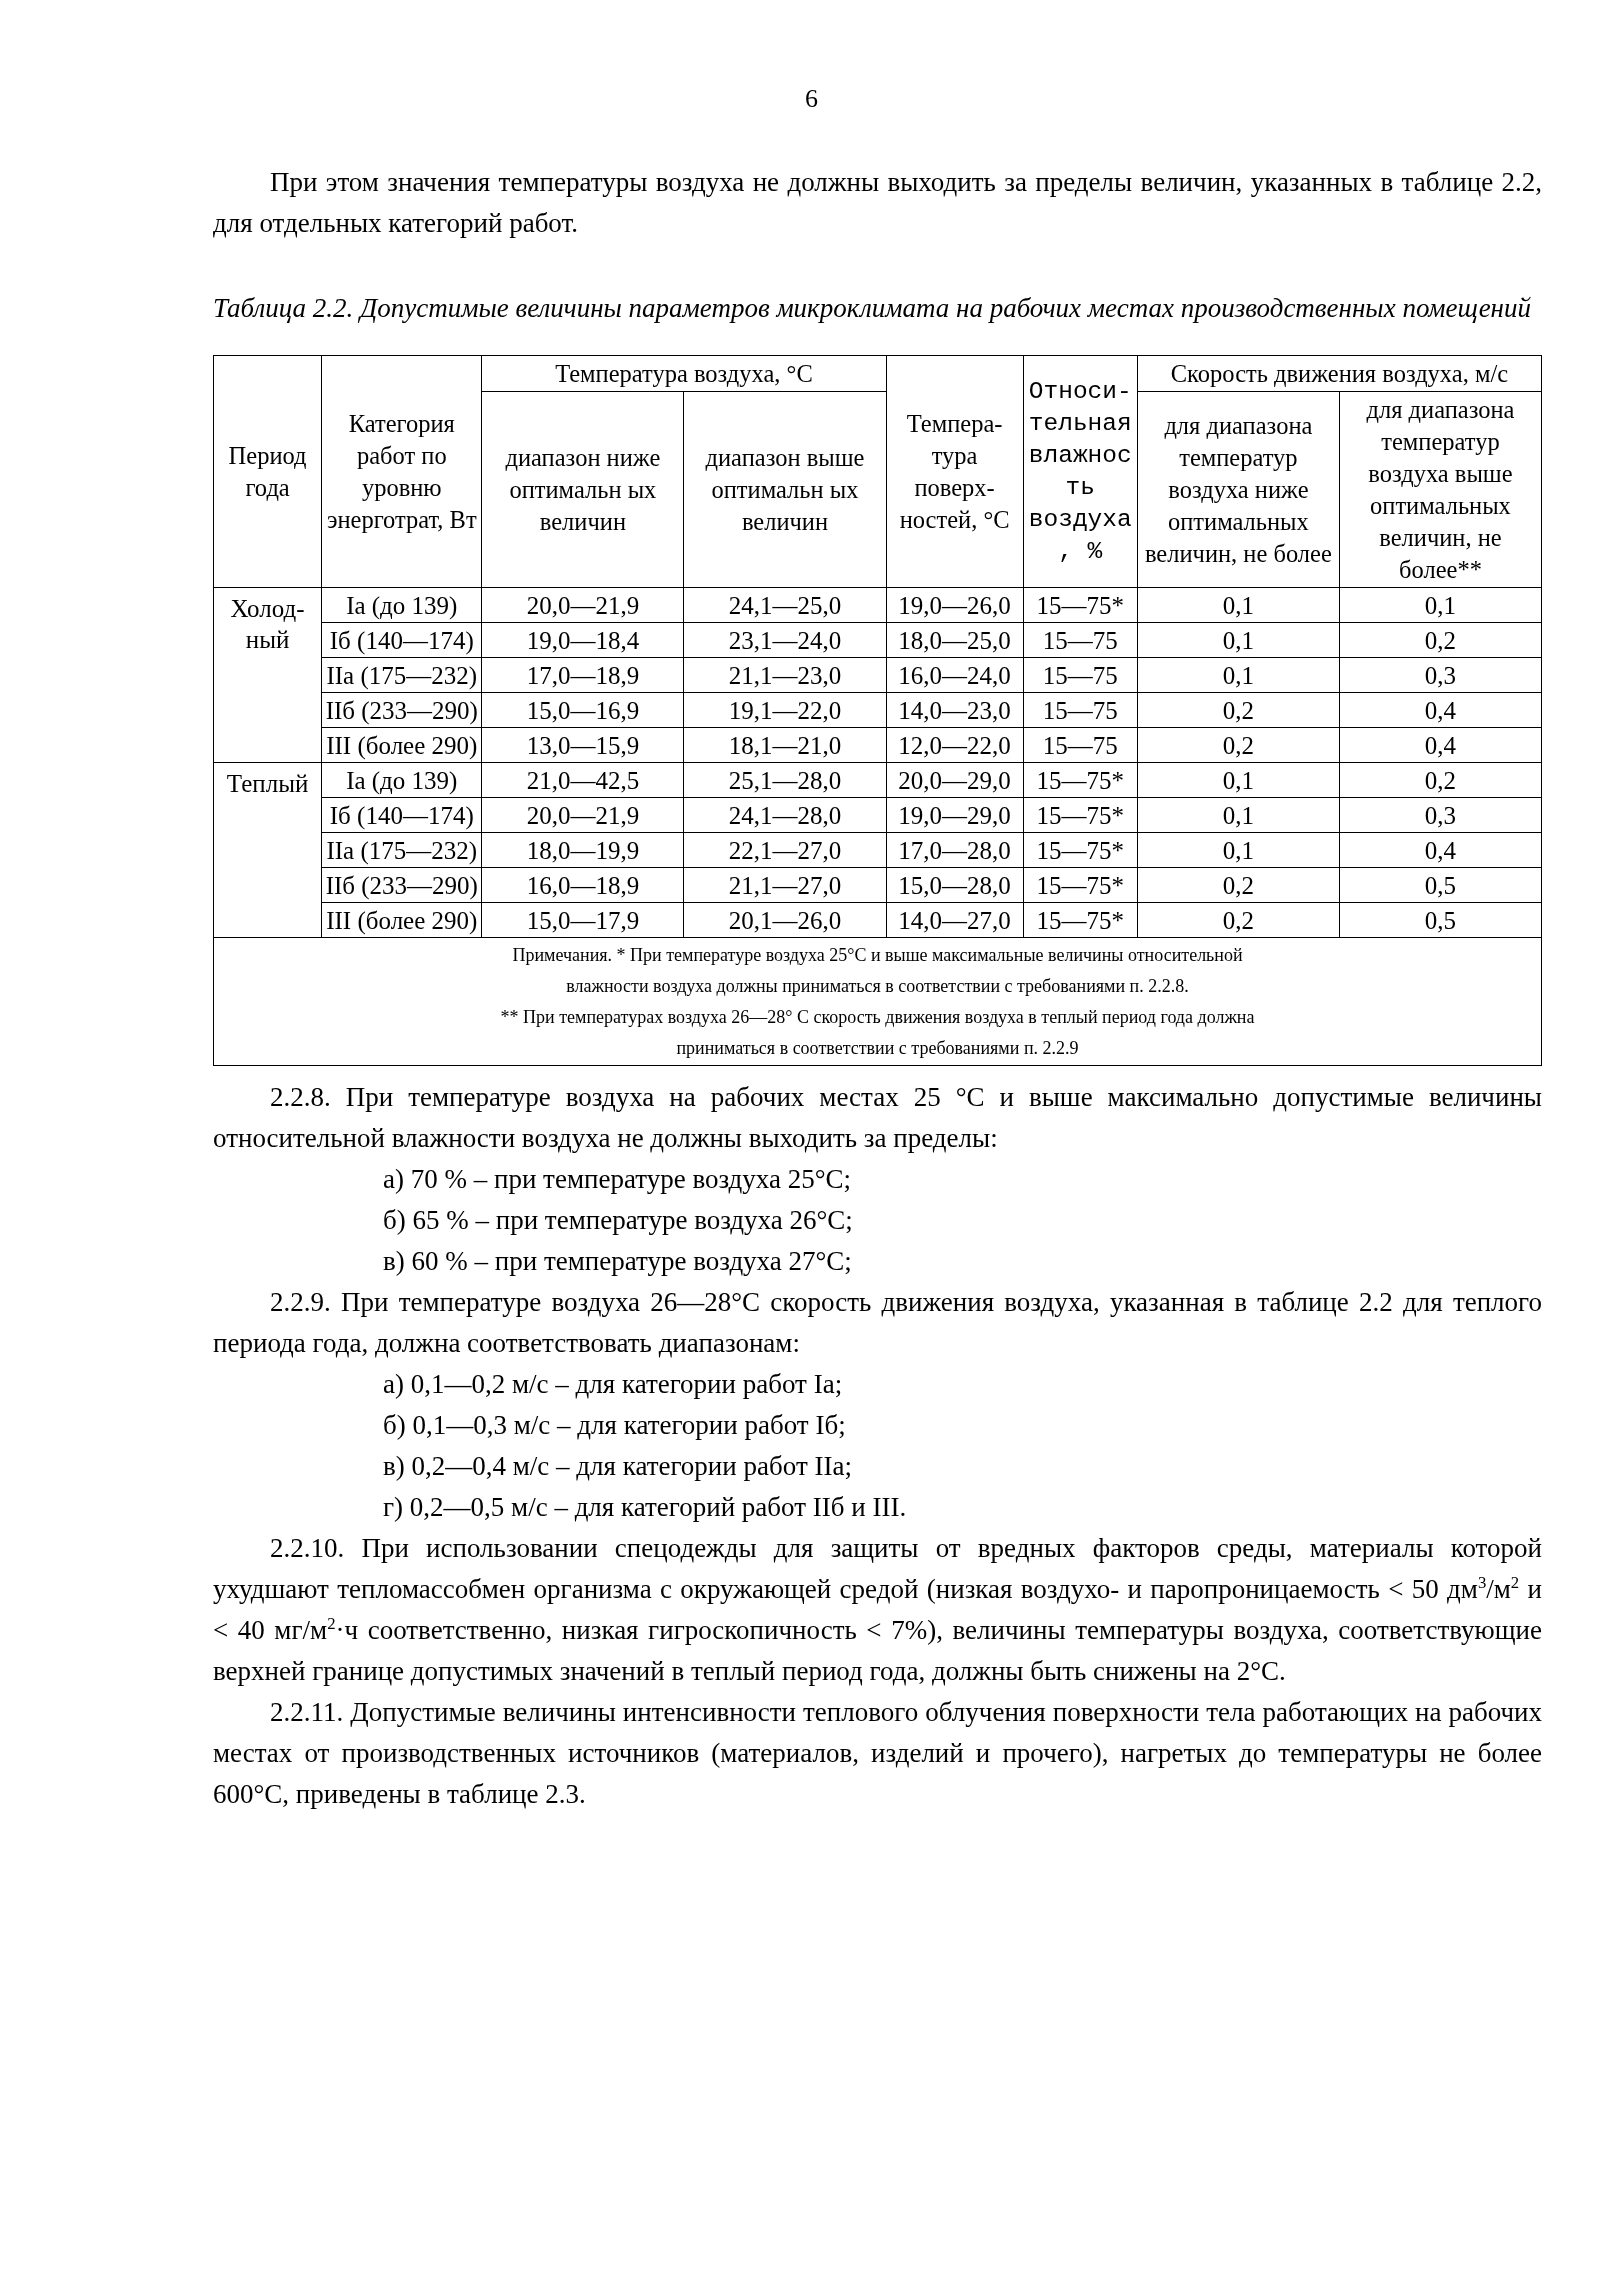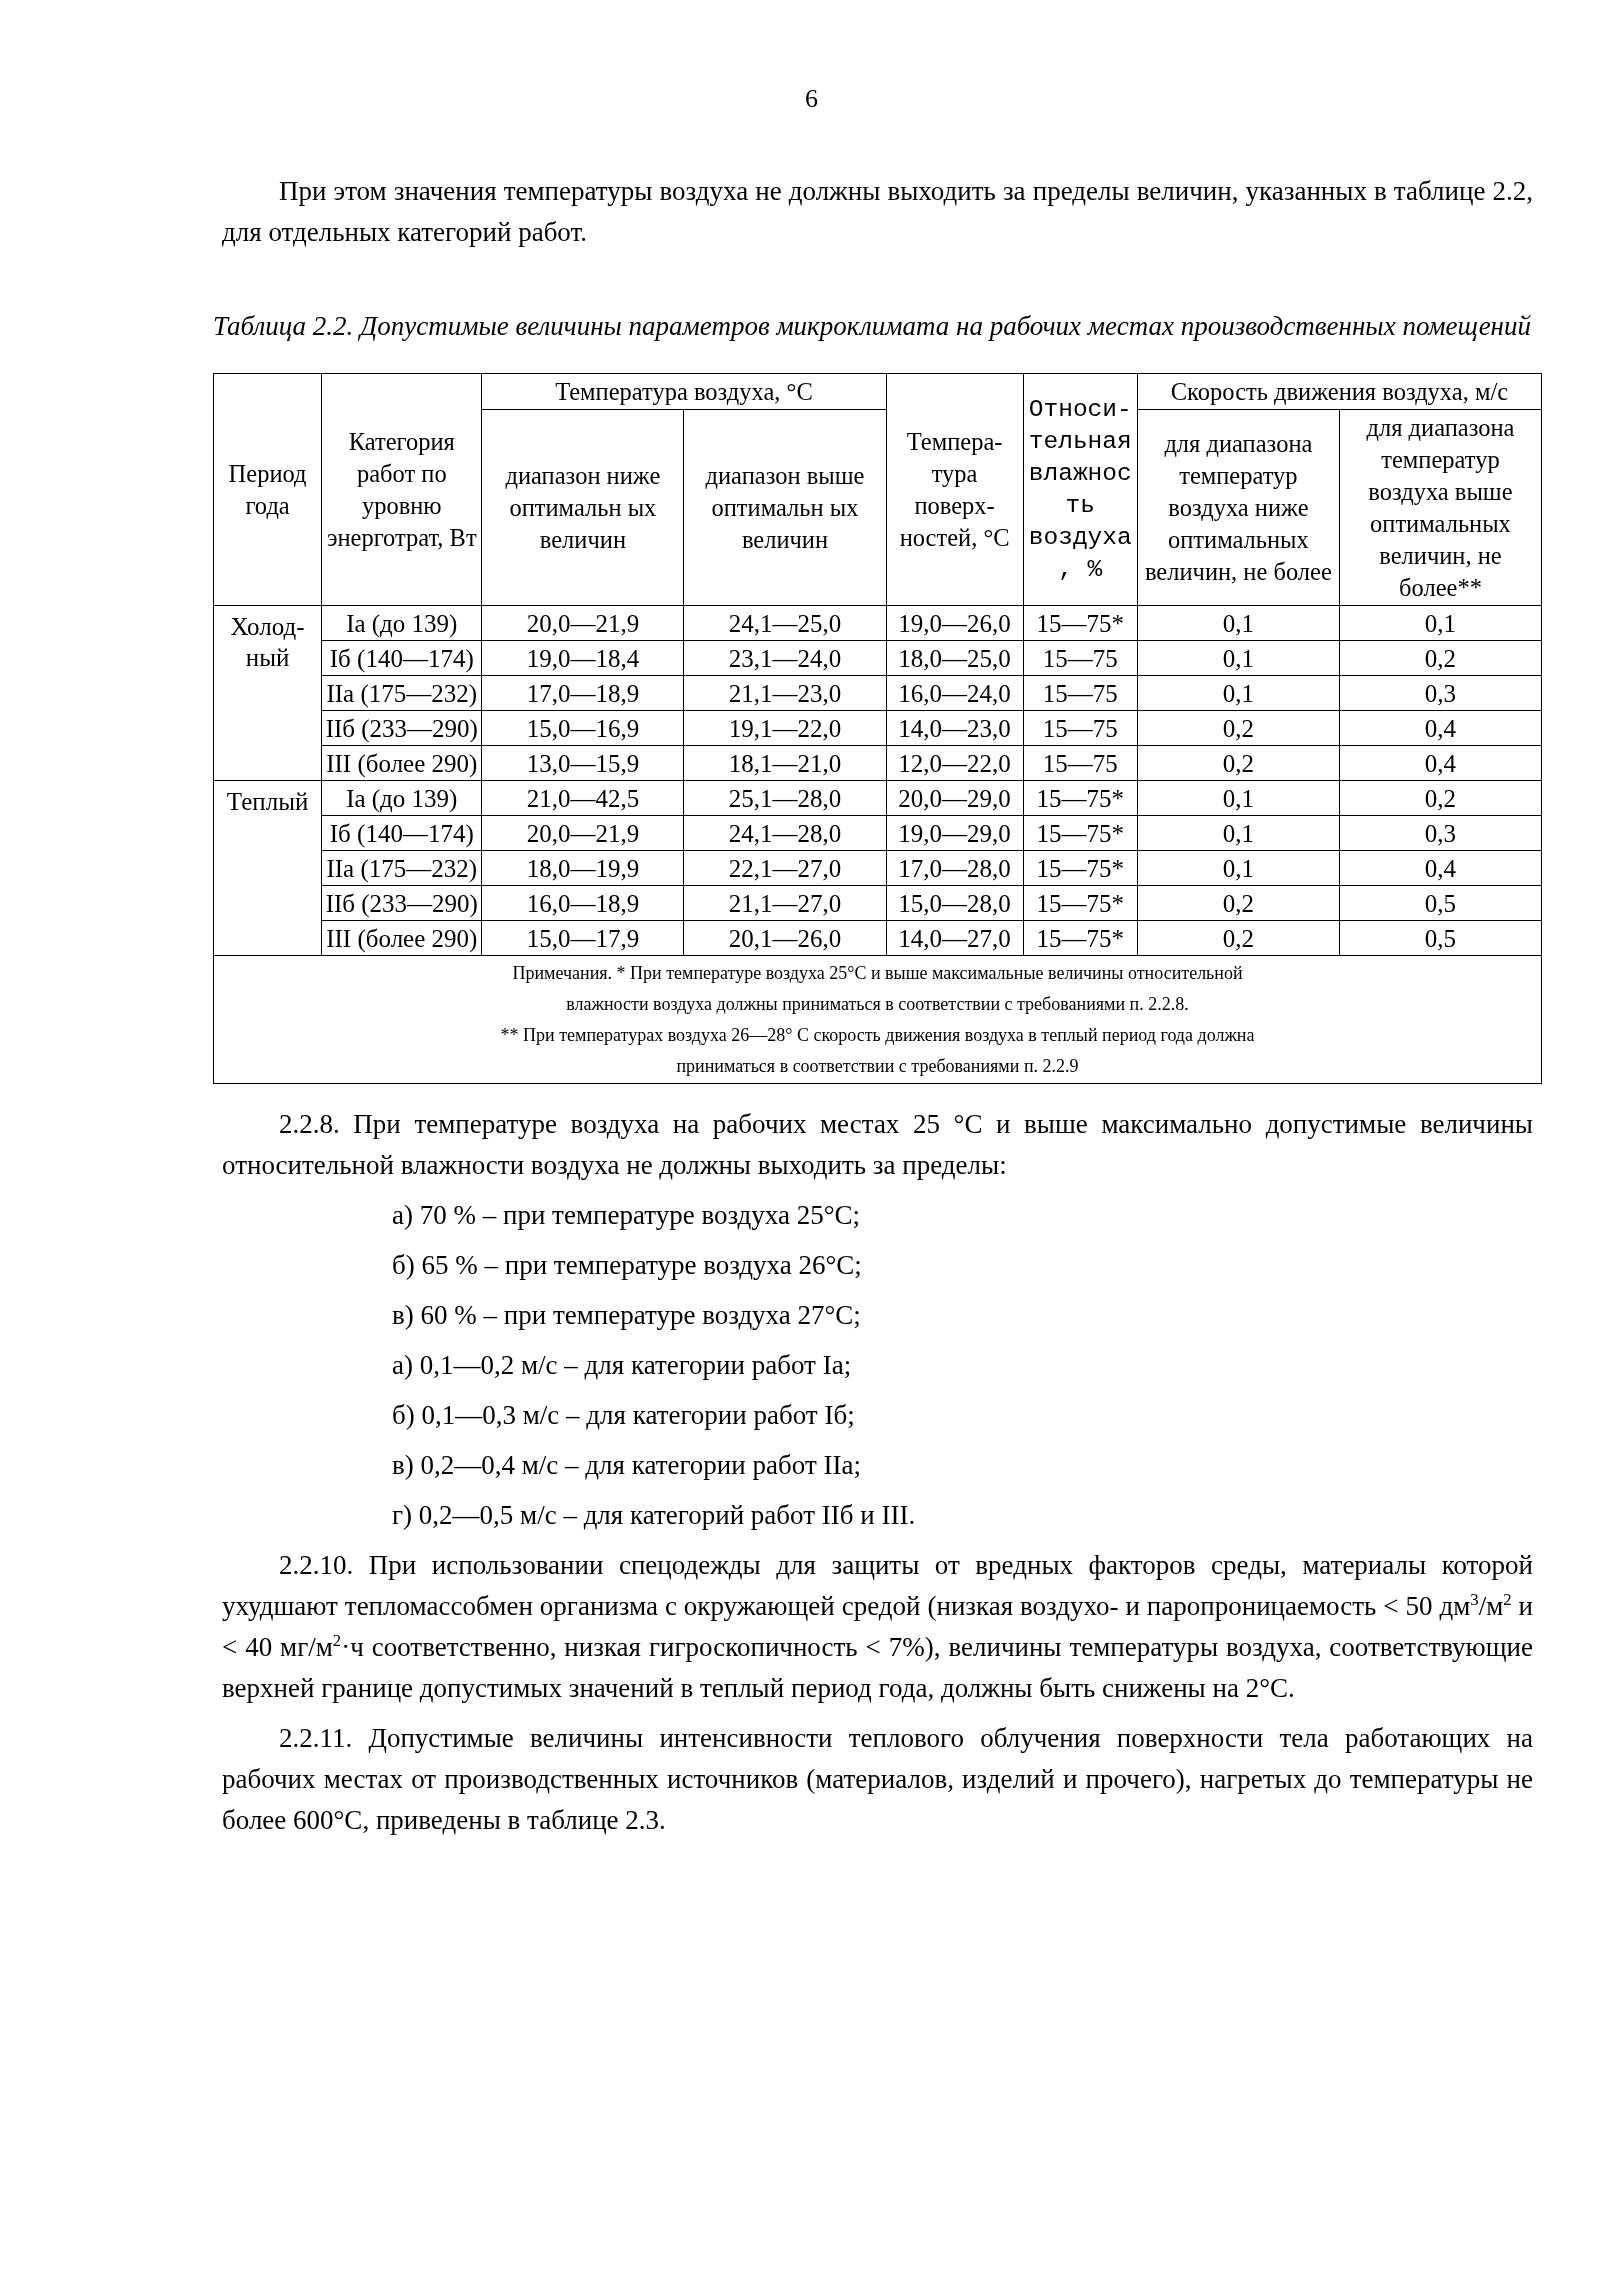--- a/index.html
+++ b/index.html
@@ -30,21 +30,21 @@
     font-size: 26px;
     line-height: 31px;
   }
   .content {
     position: absolute;
     left: 213px;
     top: 162px;
     width: 1329px;
   }
   p.para {
-    margin: 9px;
+    margin: 0;
     font-size: 27px;
     line-height: 41px;
     text-align: justify;
     text-indent: 57px;
     text-justify: inter-word;
   }
   .spacer-lg { height: 44px; }
   .spacer-md { height: 26px; }
   .spacer-sm { height: 10.7px; }
 
@@ -252,20 +252,21 @@
 
     <div class="spacer-sm"></div>
 
     <p class="para">2.2.8. При температуре воздуха на рабочих местах 25 °C и выше максимально допустимые величины относительной влажности воздуха не должны выходить за пределы:</p>
     <div id="c228-list">
         <p class="para listitem">а) 70 % – при температуре воздуха 25°С;</p>
         <p class="para listitem">б) 65 % – при температуре воздуха 26°С;</p>
         <p class="para listitem">в) 60 % – при температуре воздуха 27°С;</p>
       </div>
 
+    <p class="para">2.2.9. При температуре воздуха 26—28°С скорость движения воздуха, указанная в таблице 2.2 для теплого периода года, должна соответствовать диапазонам:</p>
     <div id="c229-list">
         <p class="para listitem">а) 0,1—0,2 м/с – для категории работ Ia;</p>
         <p class="para listitem">б) 0,1—0,3 м/с – для категории работ Iб;</p>
         <p class="para listitem">в) 0,2—0,4 м/с – для категории работ IIа;</p>
         <p class="para listitem">г) 0,2—0,5 м/с – для категорий работ IIб и III.</p>
       </div>
 
     <p class="para">
       <span>2.2.10. При использовании спецодежды для защиты от вредных факторов среды, материалы которой ухудшают тепломассобмен организма с окружающей средой (низкая воздухо- и паропроницаемость &lt; 50 дм</span><sup>3</sup><span>/м</span><sup>2</sup><span> и &lt; 40 мг/м</span><sup>2</sup><span>·ч соответственно, низкая гигроскопичность &lt; 7%), величины температуры воздуха, соответствующие верхней границе допустимых значений в теплый период года, должны быть снижены на 2°С.</span>
     </p>

